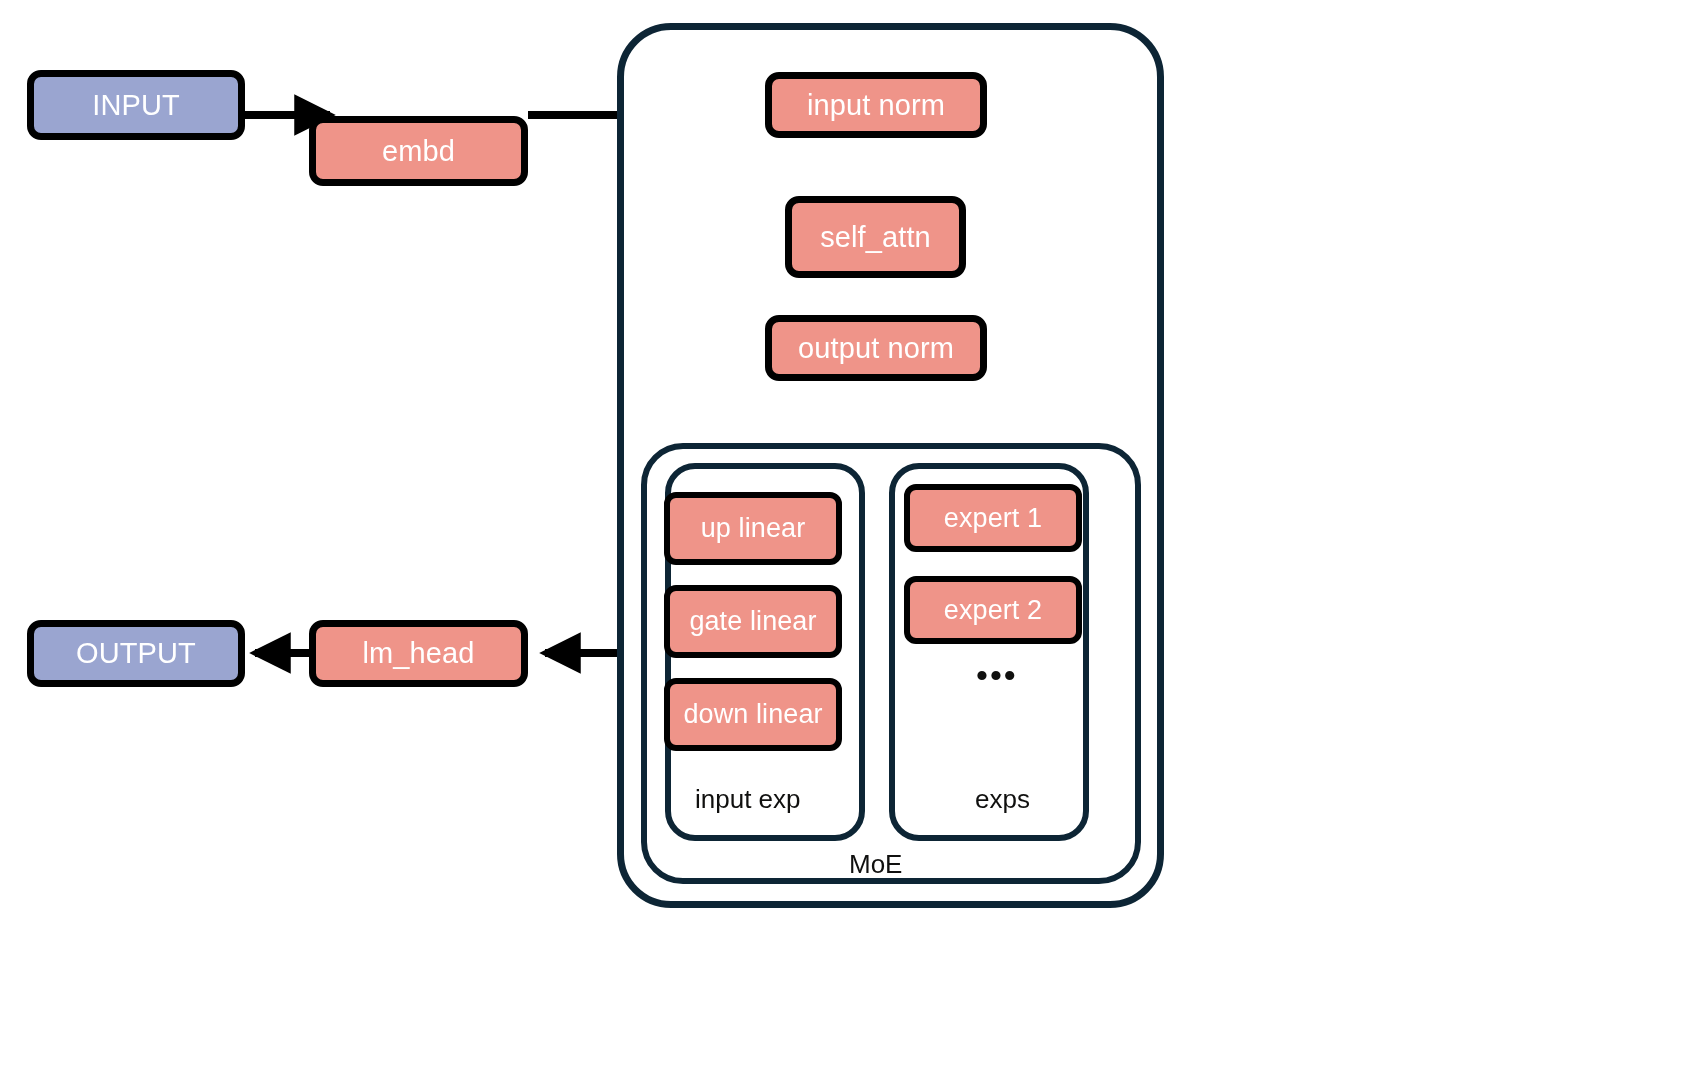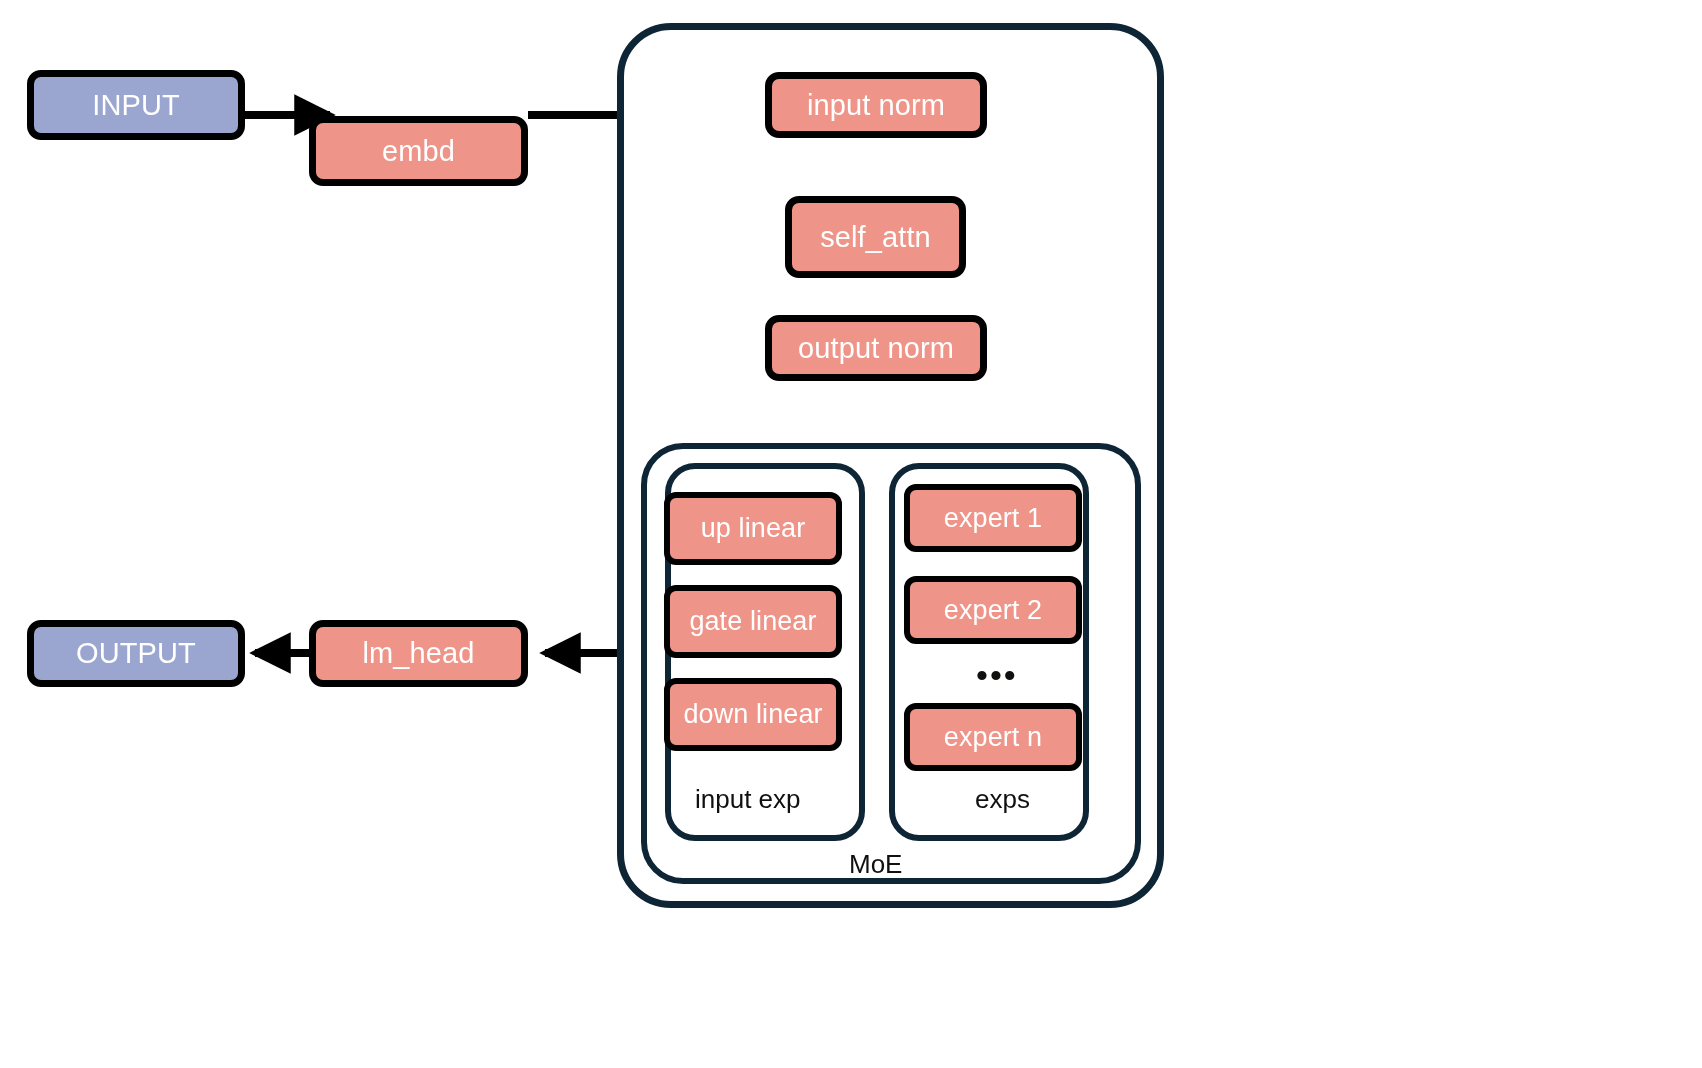--- a/index.html
+++ b/index.html
@@ -169,20 +169,19 @@
   <div class="node salmon small" style="left:664px; top:678px; width:178px; height:73px;text-align:center;">down linear</div>
 
   <div class="caption" style="left:695px; top:786px;">input exp</div>
 
   <div class="node salmon small" style="left:904px; top:484px; width:178px; height:68px;">expert 1</div>
 
   <div class="node salmon small" style="left:904px; top:576px; width:178px; height:68px;">expert 2</div>
 
   <div class="dots" style="left:976px; top:658px;">•••</div>
 
-  <div class="node salmon small" style="left:904px; top:703px; width:178px; height:68px;">expert n</div>
 
   <div class="caption" style="left:975px; top:786px;">exps</div>
 
   <div class="caption" style="left:849px; top:851px;">MoE</div>
 
 
 </div>
 
 </body></html>

